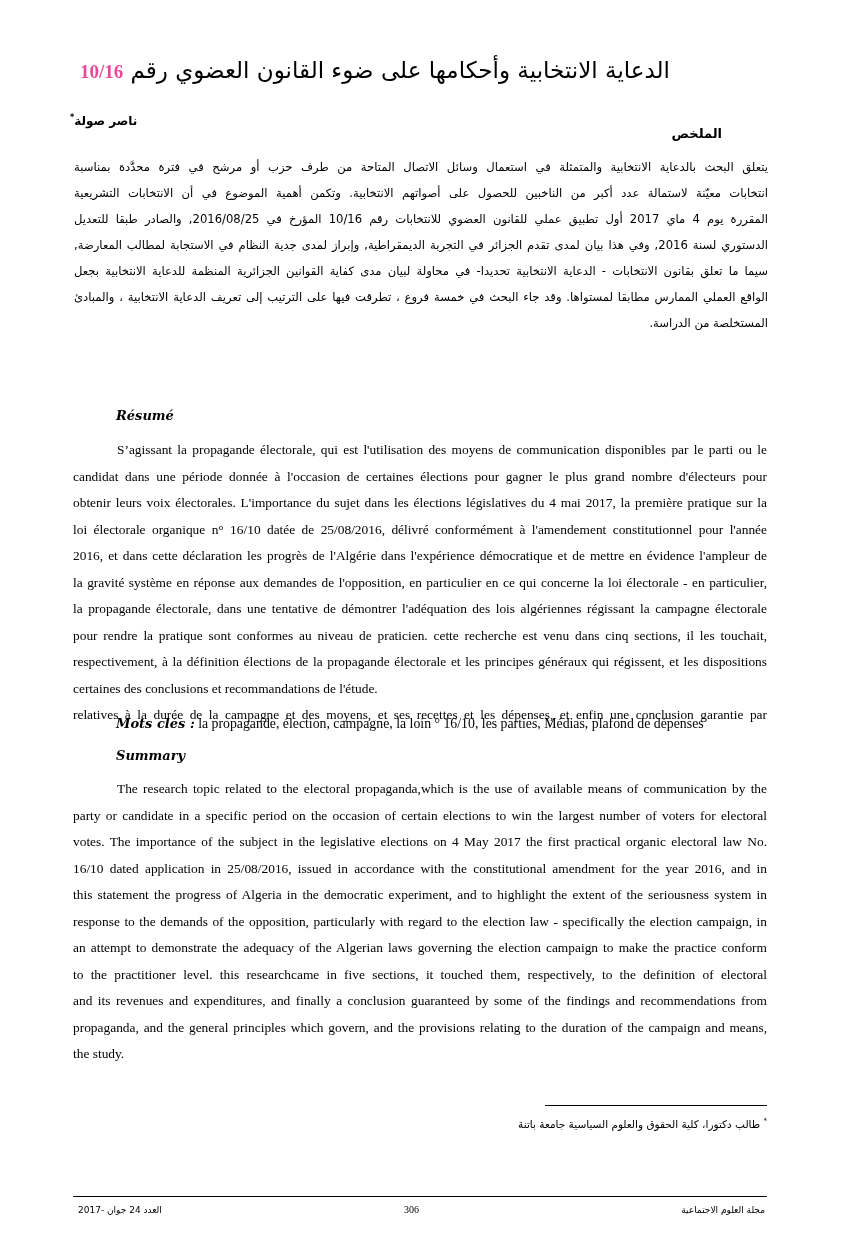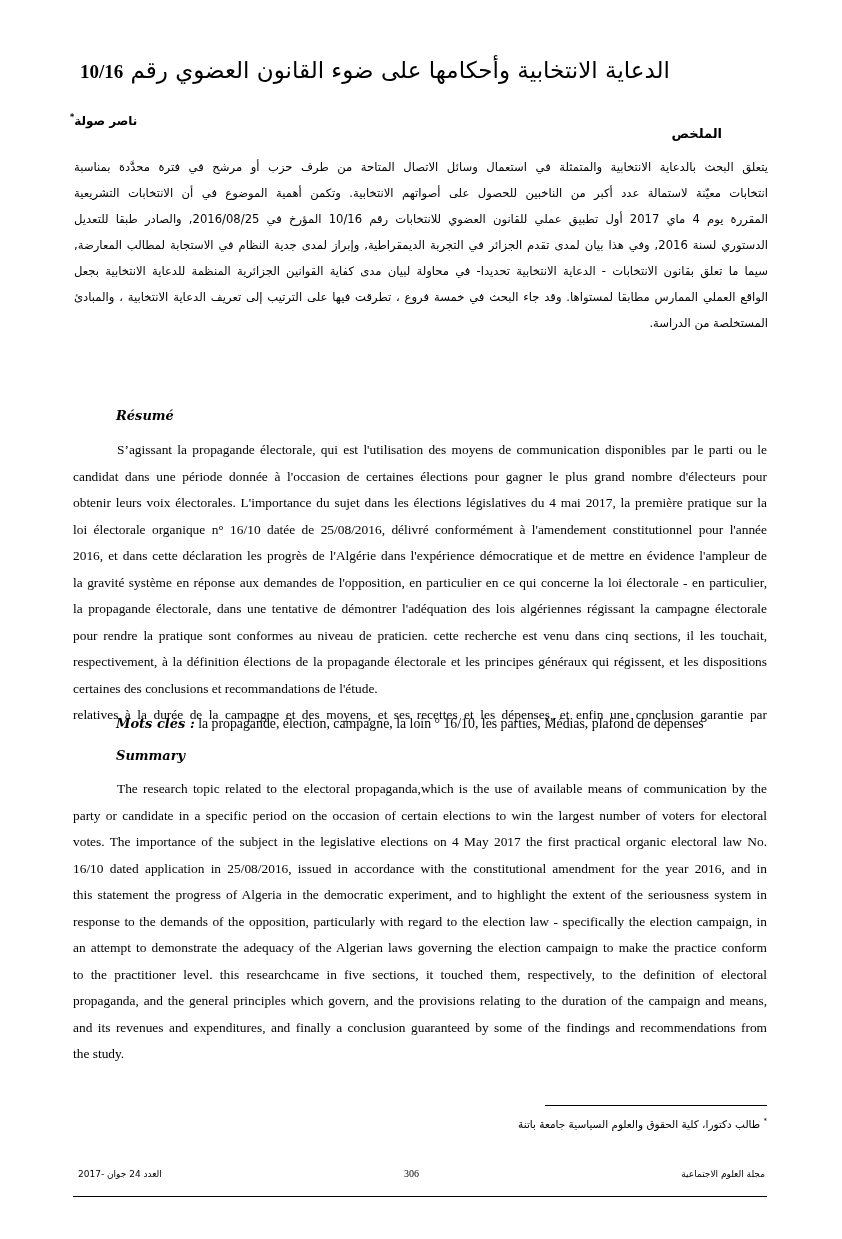--- a/index.html
+++ b/index.html
@@ -31,21 +31,21 @@
       font-family: "DejaVu Sans", sans-serif;
       font-size: 23px;
       line-height: 36px;
       color: #000;
       white-space: nowrap;
     }
     .title .num {
       font-family: "Liberation Serif", serif;
       font-weight: bold;
       font-size: 19px;
-      color: #000000;
+      color: #ec4899;
     }
     .author {
       position: absolute;
       top: 88px;
       left: 70px;
       direction: rtl;
       font-family: "DejaVu Sans", sans-serif;
       font-size: 12px;
       font-weight: bold;
       line-height: 20px;
@@ -172,21 +172,21 @@
     .footer-rule {
       position: absolute;
       top: 1196px;
       left: 73px;
       width: 694px;
       height: 0;
       border-top: 1px solid #000;
     }
     .footer-left, .footer-center, .footer-right {
       position: absolute;
-      top: 1167px;
+      top: 1203px;
       font-family: "DejaVu Sans", sans-serif;
       font-size: 9px;
       line-height: 14px;
       white-space: nowrap;
     }
     .footer-left { left: 78px; direction: rtl; }
     .footer-center { left: 404px; font-family: "Liberation Serif", serif; font-size: 10px; }
     .footer-right { right: 77px; direction: rtl; }
   </style>
 </head>
@@ -233,22 +233,22 @@
 
   <div class="latin-body en-body">
     <span class="line first">The research topic related to the electoral propaganda,which is the use of available means of communication by the</span>
     <span class="line">party or candidate in a specific period on the occasion of certain elections to win the largest number of voters for electoral</span>
     <span class="line">votes. The importance of the subject in the legislative elections on 4 May 2017 the first practical organic electoral law No.</span>
     <span class="line">16/10 dated application in 25/08/2016, issued in accordance with the constitutional amendment for the year 2016, and in</span>
     <span class="line">this statement the progress of Algeria in the democratic experiment, and to highlight the extent of the seriousness system in</span>
     <span class="line">response to the demands of the opposition, particularly with regard to the election law - specifically the election campaign, in</span>
     <span class="line">an attempt to demonstrate the adequacy of the Algerian laws governing the election campaign to make the practice conform</span>
     <span class="line">to the practitioner level. this researchcame in five sections, it touched them, respectively, to the definition of electoral</span>
+    <span class="line">and its revenues and expenditures, and finally a conclusion guaranteed by some of the findings and recommendations from</span>
     <span class="line">propaganda, and the general principles which govern, and the provisions relating to the duration of the campaign and means,</span>
-    <span class="line">and its revenues and expenditures, and finally a conclusion guaranteed by some of the findings and recommendations from</span>
     <span class="line last">the study.</span>
   </div>
 
 
   <div class="footnote-rule"></div>
   <div class="footnote"><sup>*</sup><span> طالب دكتورا، كلية الحقوق والعلوم السياسية جامعة باتنة</span></div>
 
   <div class="footer-rule"></div>
   <div class="footer-left">العدد 24 جوان -2017</div>
   <div class="footer-center">306</div>

